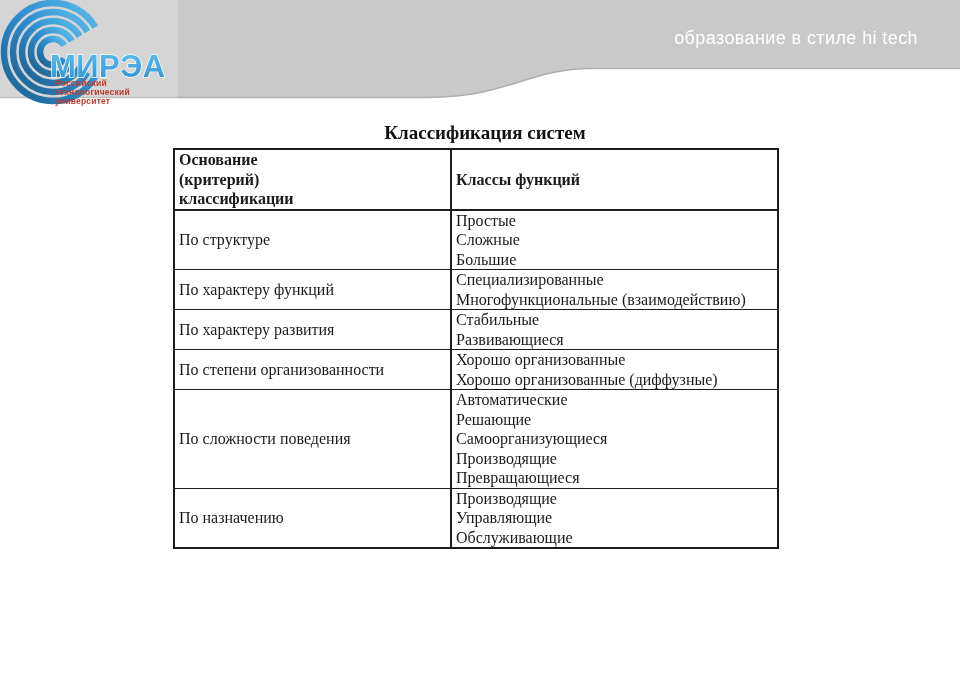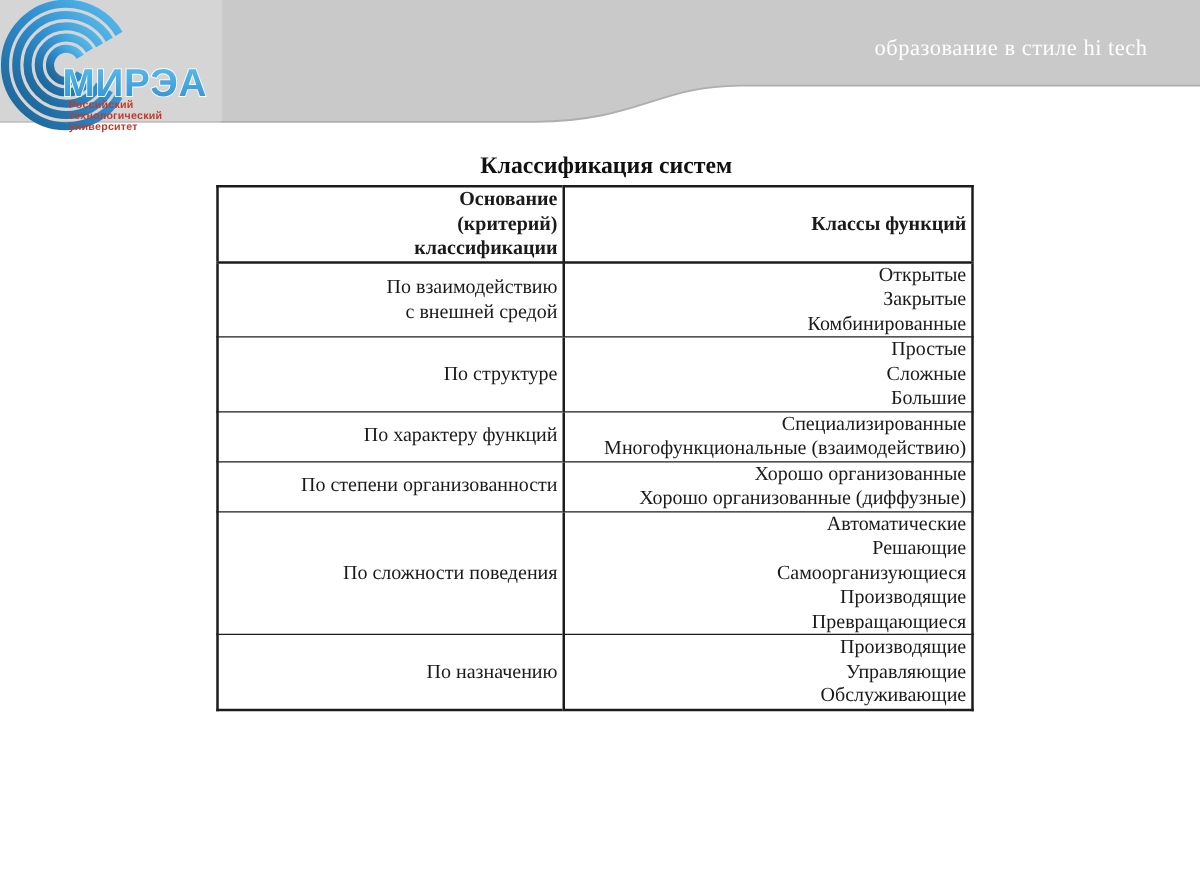--- a/index.html
+++ b/index.html
@@ -5,21 +5,21 @@
   html,body { margin:0; padding:0; background:#ffffff; }
   .page {
     position:relative; width:960px; height:700px; overflow:hidden;
     background:#ffffff; font-family:"Liberation Serif", serif;
   }
 
   
   .header-svg { position:absolute; top:0; left:0; display:block; }
   .slogan {
     position:absolute; top:28px; right:42px;
-    font-family:Liberation Serif, serif;
+    font-family:Liberation Sans, sans-serif;
     font-size:18px; font-weight:normal; letter-spacing:0.4px;
     color:var(--slogan-text,#fff);
   }
 
   
   .logo-svg { position:absolute; top:0; left:0; }
   .brand-text {
     font-family:"Liberation Sans", sans-serif;
     font-weight:bold; font-size:31px; letter-spacing:0.5px;
     paint-order:stroke; stroke:#ffffff; stroke-width:1.4px;
@@ -38,21 +38,21 @@
 
   
   .cls-table {
     position:absolute; top:148px; left:173px;
     border-collapse:collapse; table-layout:fixed; width:604px;
     font-size:16px; color:#1a1a1a;
     border:2px solid var(--table-border,#1c1c1c);
   }
   .cls-table th, .cls-table td {
     border:1px solid var(--table-border,#1c1c1c);
-    padding:0 4px; text-align:right; vertical-align:middle;
+    padding:0 4px; text-align:left; vertical-align:middle;
     line-height:19.5px; font-weight:normal;
   }
   .cls-table thead th { border-bottom-width:2px; font-weight:bold; }
   .cls-table th:first-child, .cls-table td:first-child { border-right-width:2px; }
   .cell-line { white-space:nowrap; }
 </style>
 </head>
 <body>
 
 <div class="page">
@@ -107,46 +107,44 @@
             <div class="cell-line">классификации</div>
           </th>
           <th>
             <div class="cell-line">Классы функций</div>
           </th>
         </tr>
       </thead>
     <tbody>
         <tr>
           <td>
-            <div class="cell-line">По взаимодействию</div>
-            <div class="cell-line">с внешней средой</div>
-          </td>
-          <td>
-            <div class="cell-line">Открытые</div>
-            <div class="cell-line">Закрытые</div>
-            <div class="cell-line">Комбинированные</div>
-          </td>
-        </tr>
-        <tr>
-          <td>
             <div class="cell-line">По структуре</div>
           </td>
           <td>
             <div class="cell-line">Простые</div>
             <div class="cell-line">Сложные</div>
             <div class="cell-line">Большие</div>
           </td>
         </tr>
         <tr>
           <td>
             <div class="cell-line">По характеру функций</div>
           </td>
           <td>
             <div class="cell-line">Специализированные</div>
             <div class="cell-line">Многофункциональные (взаимодействию)</div>
+          </td>
+        </tr>
+        <tr>
+          <td>
+            <div class="cell-line">По характеру развития</div>
+          </td>
+          <td>
+            <div class="cell-line">Стабильные</div>
+            <div class="cell-line">Развивающиеся</div>
           </td>
         </tr>
         <tr>
           <td>
             <div class="cell-line">По степени организованности</div>
           </td>
           <td>
             <div class="cell-line">Хорошо организованные</div>
             <div class="cell-line">Хорошо организованные (диффузные)</div>
           </td>

